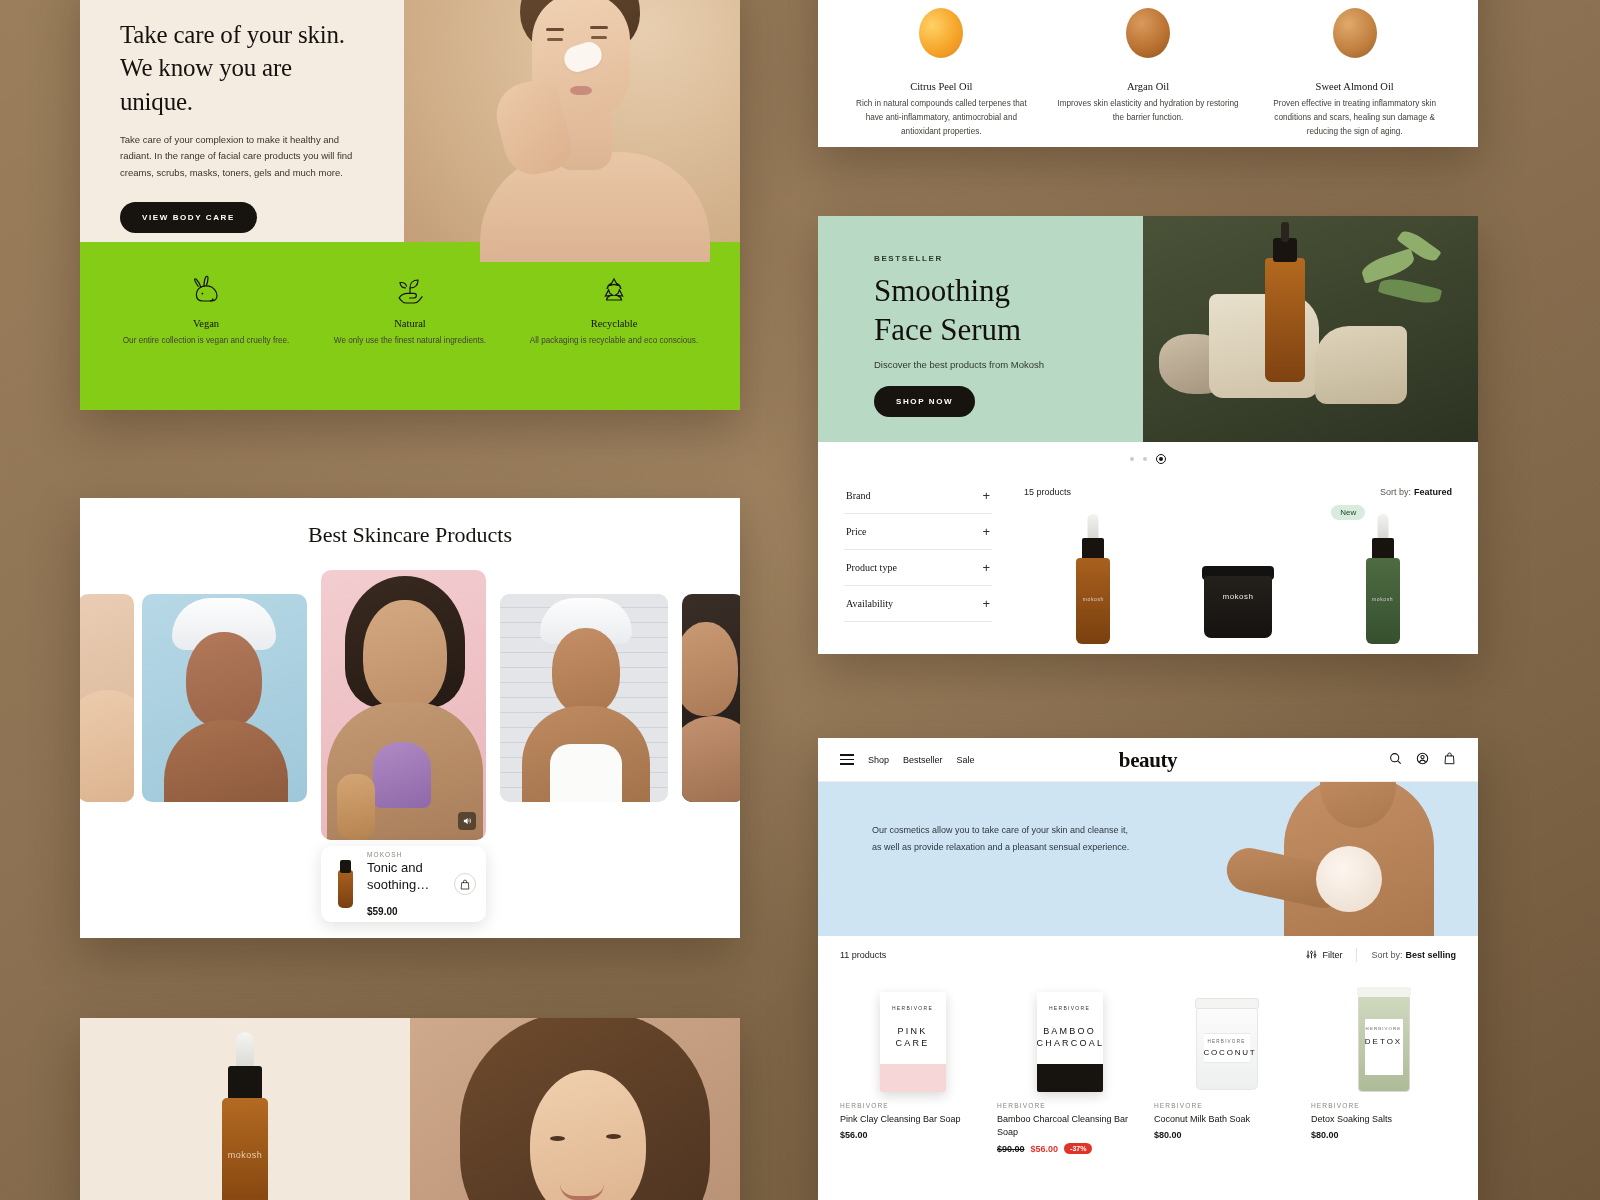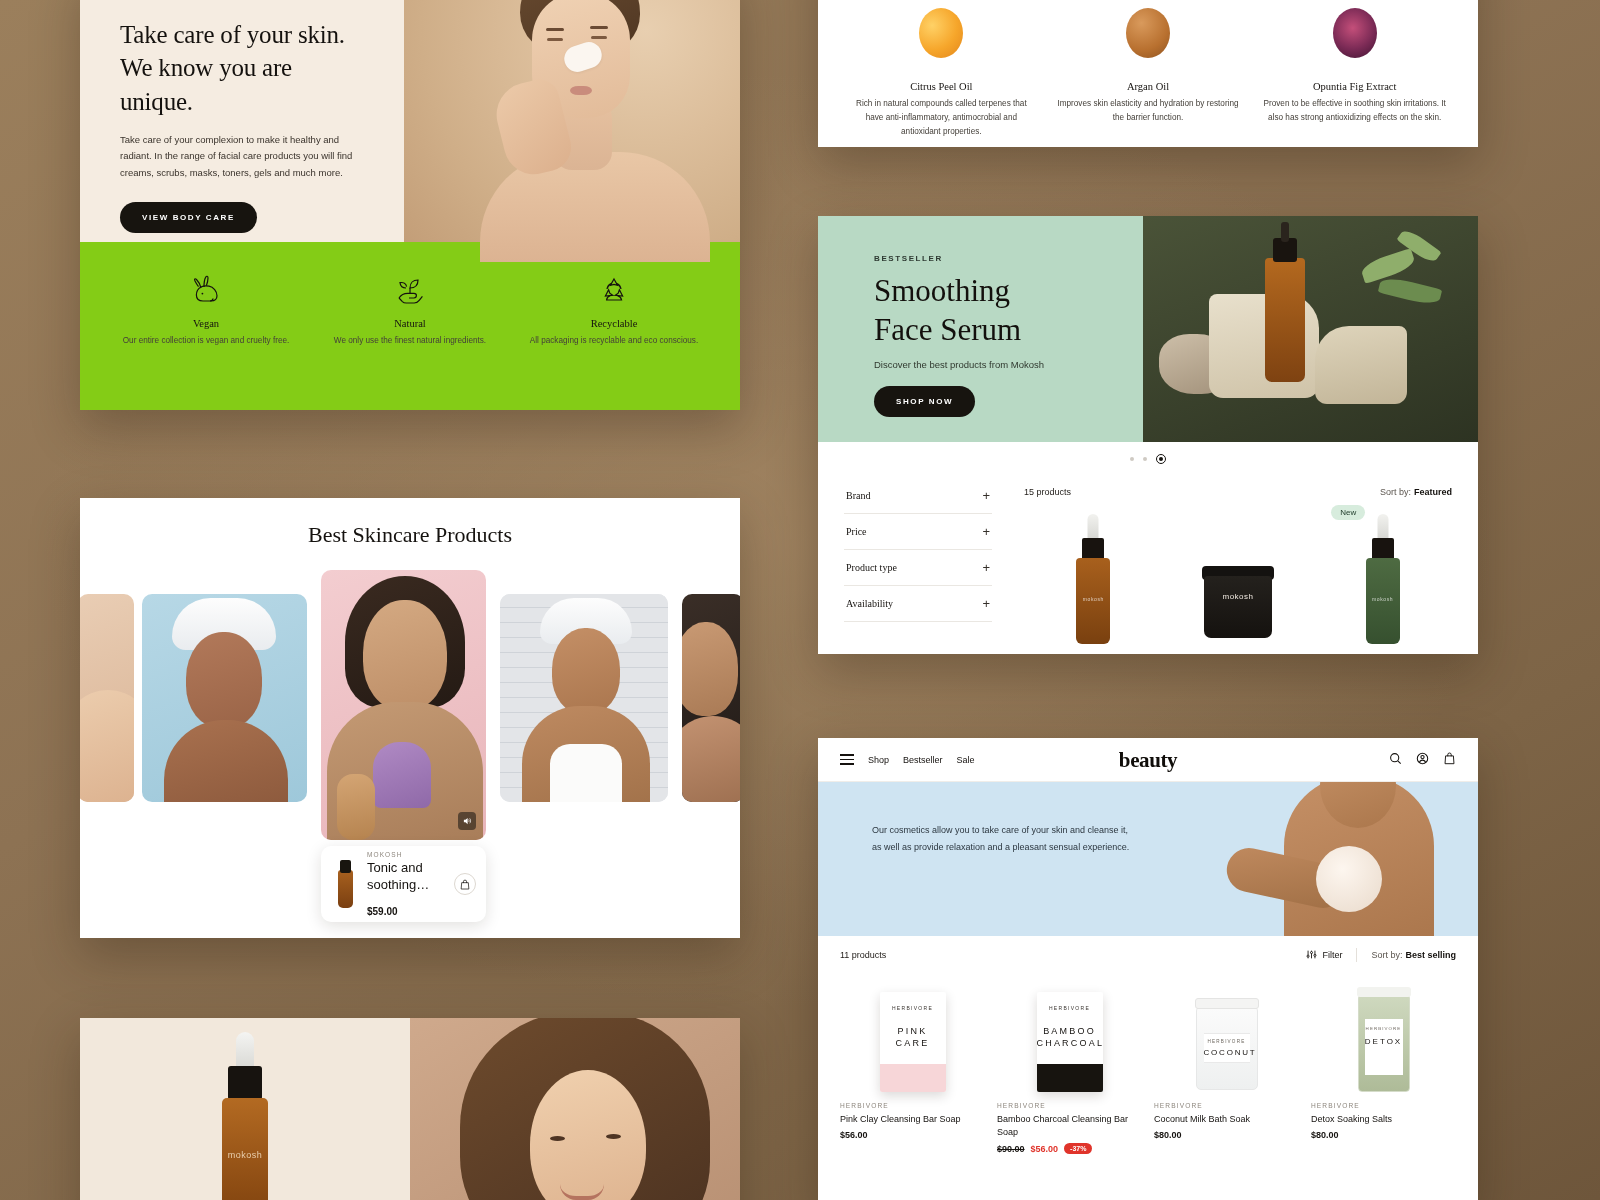--- a/index.html
+++ b/index.html
@@ -387,23 +387,23 @@
       <div class="ing-img ing-citrus"></div>
       <div class="ing-title">Citrus Peel Oil</div>
       <div class="ing-desc">Rich in natural compounds called terpenes that have anti-inflammatory, antimocrobial and antioxidant properties.</div>
     </div>
     <div class="ingredient">
       <div class="ing-img ing-argan"></div>
       <div class="ing-title">Argan Oil</div>
       <div class="ing-desc">Improves skin elasticity and hydration by restoring the barrier function.</div>
     </div>
     <div class="ingredient">
-      <div class="ing-img ing-fig"></div>
-      <div class="ing-title">Opuntia Fig Extract</div>
-      <div class="ing-desc">Proven to be effective in soothing skin irritations. It also has strong antioxidizing effects on the skin.</div>
+      <div class="ing-img ing-almond"></div>
+      <div class="ing-title">Sweet Almond Oil</div>
+      <div class="ing-desc">Proven effective in treating inflammatory skin conditions and scars, healing sun damage &amp; reducing the sign of aging.</div>
     </div>
   </div>
 </div>
 
 <div class="panel" id="panel-best">
   <div class="best-title">Best Skincare Products</div>
 
   <div class="carousel">
     <div class="slide s1">
       <div class="sl-bg bg-peach"></div>

